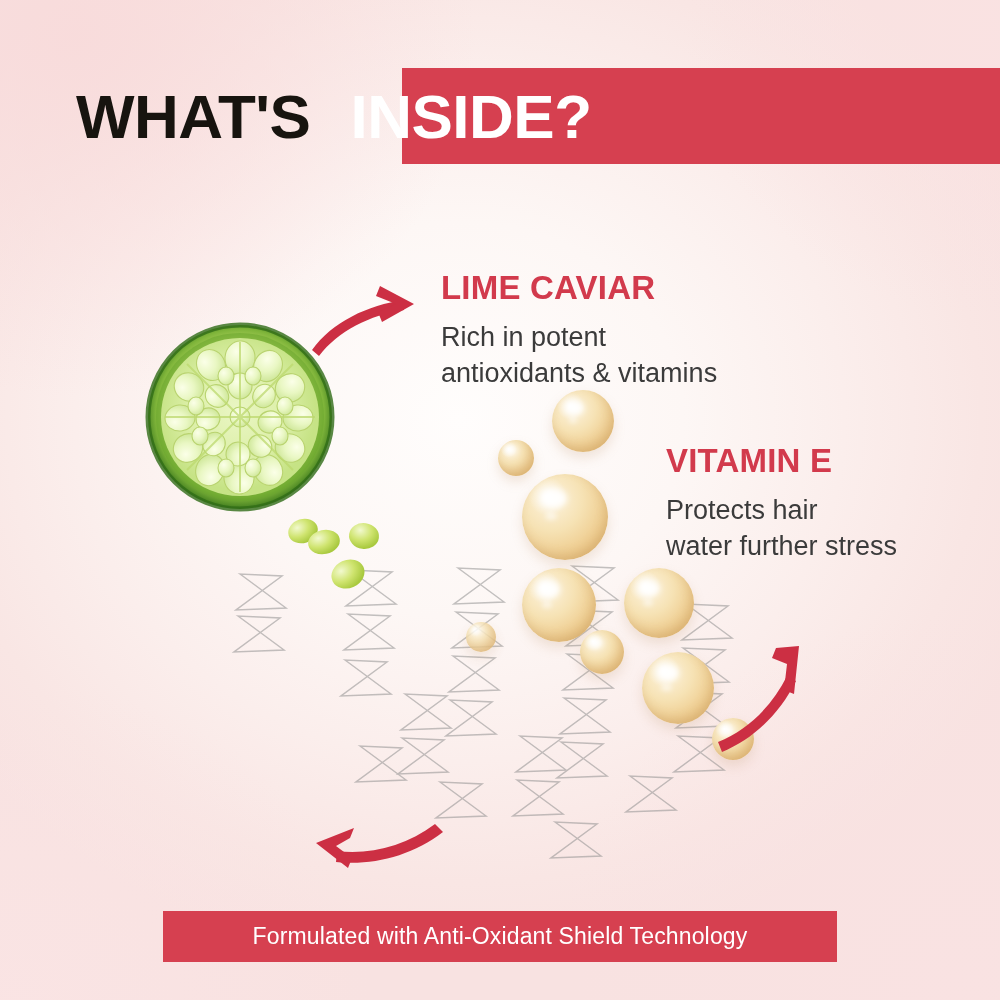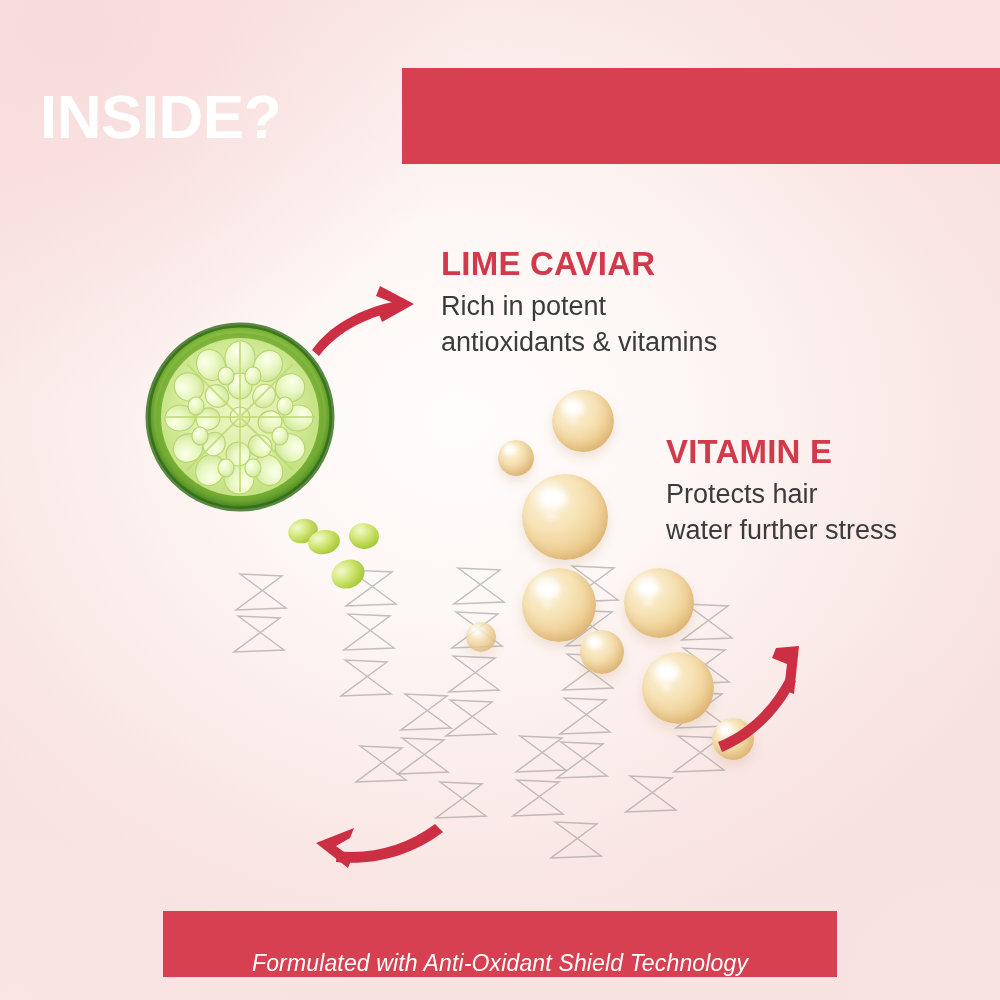--- a/index.html
+++ b/index.html
@@ -42,34 +42,34 @@
     font-size:62px; font-weight:bold; letter-spacing:-0.5px;
     font-family:"Liberation Sans", sans-serif;
   }
   #hw-black{ color:#17140f; margin-left:76px; }
   #hw-white{ color:#ffffff; margin-left:40px; }
 
   
   .callout{ position:absolute; }
   .c-title{
     color:#d23a4c; font-weight:bold; font-size:33px;
-    letter-spacing:0.2px; line-height:1.1; white-space:nowrap;
+    letter-spacing:0.2px; line-height:1.1; white-space:nowrap;margin-top:24px;
   }
   .c-body{
     color:#3b3b3b; font-size:27px; line-height:1.32;
-    margin-top:7px; white-space:pre-line;
+    margin-top:14px; white-space:pre-line;
   }
   #callout-lime{ left:441px; top:246px; }
-  #callout-vitamin{ left:666px; top:434px; }
+  #callout-vitamin{ left:666px; top:419px; }
   #callout-metal{ left:57px; top:714px; }
 
   
   #bottom-banner{
-    position:absolute; left:163px; top:911px; width:674px; height:66px;
-    background:#d64050; display:flex; align-items:flex-end; justify-content:center;font-style:italic;
+    position:absolute; left:163px; top:911px; width:674px; height:51px;
+    background:#d64050; display:flex; align-items:center; justify-content:center;
   }
   #bottom-banner-text{
     color:#fff; font-size:23px; font-weight:normal; letter-spacing:.15px; white-space:nowrap;
   }
 
   
   .art{ position:absolute; pointer-events:none; }
   #lattice{ left:200px; top:560px; width:600px; height:340px; opacity:.62; }
   #lime-wrap{ left:140px; top:318px; width:200px; height:200px; }
   #pearls{ left:278px; top:508px; width:120px; height:90px; }
@@ -282,20 +282,21 @@
       <g>
         <path d="M443,832 C412,856 372,866 336,862 L337,851 C370,855 406,846 435,824 Z"></path>
         <path d="M316,843 L354,828 L350,838 L336,846 L352,858 L348,868 Z"></path>
       </g>
     </g>
   </svg>
 
   <div id="header">
     <div id="header-banner"></div>
     <div id="header-text">
+      <span class="hw" id="hw-black">WHAT'S</span>
       <span class="hw" id="hw-white">INSIDE?</span>
     </div>
   </div>
 
   <div class="callout" id="callout-lime">
     <div class="c-title">LIME CAVIAR</div>
     <div class="c-body">Rich in potent
 antioxidants &amp; vitamins</div>
   </div>
 

